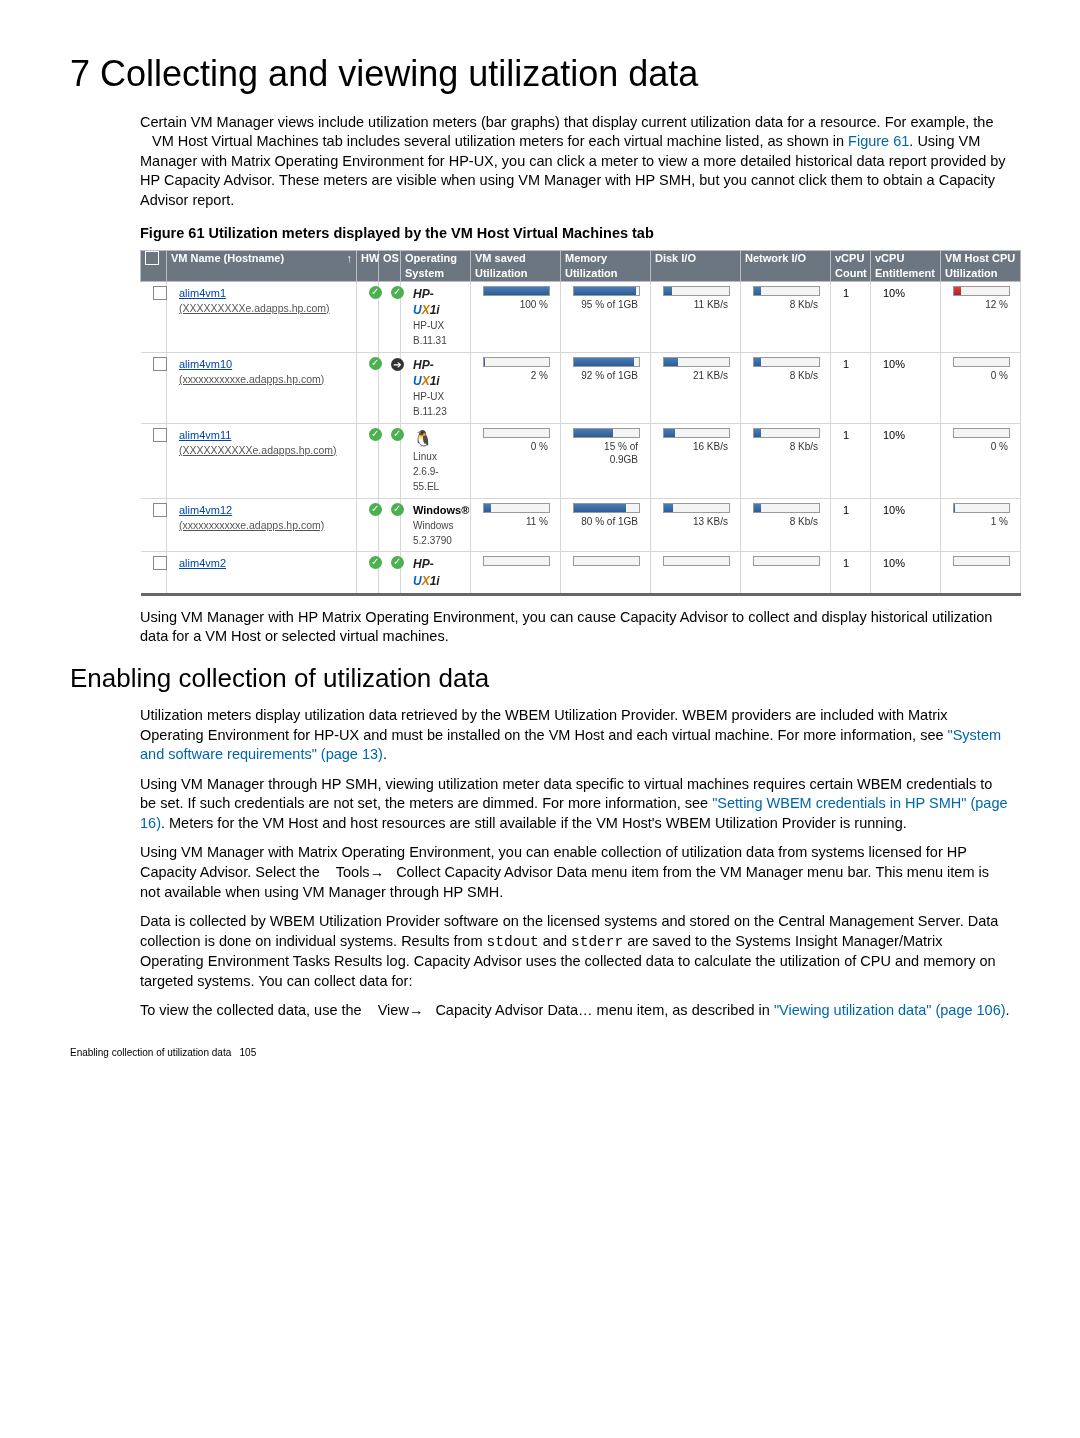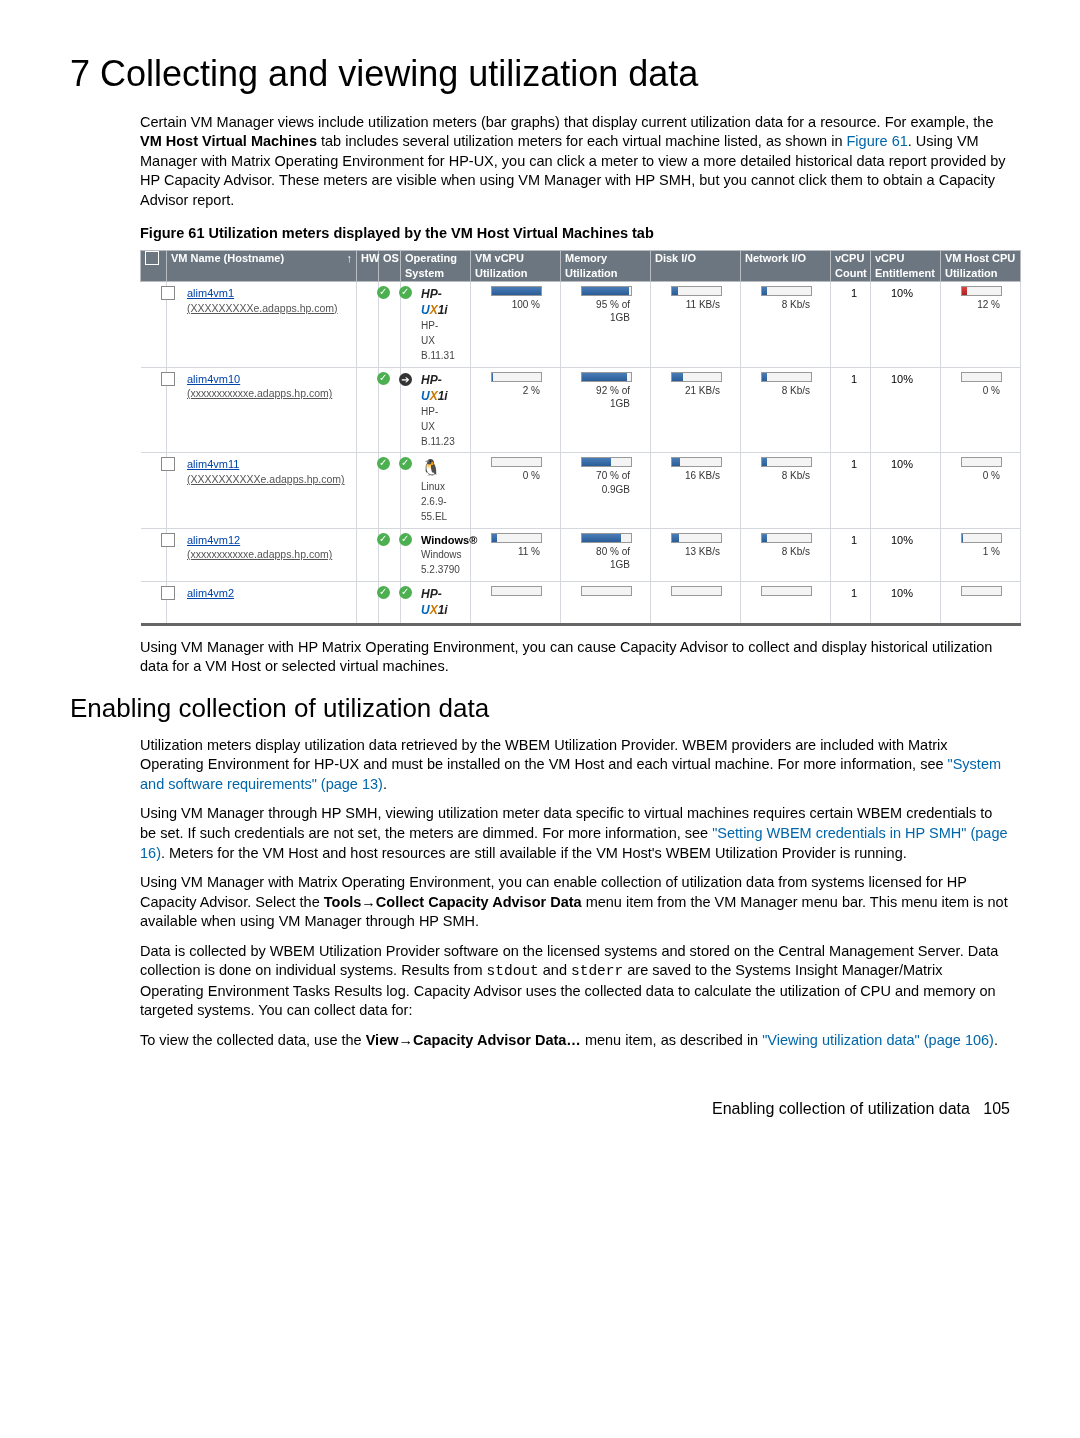--- a/index.html
+++ b/index.html
@@ -25,52 +25,51 @@
     font-size: 26px;
     margin: 14px 0 10px 0;
     font-stretch: condensed;
   }
   .indented {
     margin-left: 70px;
   }
   p {
     margin: 0 0 10px 0;
   }
-  .bold { font-weight: bold; }
+  .bold { font-weight: normal; margin-left: 12px; }
   .link { color: #0066aa; }
   .figcap { font-weight: bold; margin: 14px 0 6px 0; }
   .mono { font-family: "Courier New", monospace; }
   .italic { font-style: italic; }
   ul { margin: 4px 0 10px 18px; padding: 0; }
   li { margin: 2px 0; }
   .footer {
-    text-align: right;
-    font-size: 16px;
-    margin-top: 47px;
+    font-size: 10px;
+    margin-top: 25px;
   }
   
   table.vmtable {
     border-collapse: collapse;
     width: 100%;
     font-size: 11px;
     table-layout: fixed;
   }
   table.vmtable th {
     background: #6b7680;
     color: #fff;
     font-weight: bold;
     text-align: left;
     padding: 0 4px;
     border: 1px solid #b8bcc0;
     vertical-align: top;
   }
   table.vmtable td {
     border-right: 1px solid #d4d8dc;
     border-bottom: 1px solid #d4d8dc;
-    padding: 4px 20px;
+    padding: 4px 12px;
     vertical-align: top;
     background: #fff;
   }
   table.vmtable tr.lastrow td {
     border-bottom: 3px solid #666;
   }
   .vmname a { color: #0044aa; text-decoration: underline; }
   .sub { color: #555; font-size: 10.5px; text-decoration: underline;}
   .check {
     display:inline-block; width:13px; height:13px; border-radius:50%;
@@ -148,21 +147,21 @@
         <col class="c-ent">
         <col class="c-host">
     </colgroup>
     <thead>
       <tr>
         <th><span class="cbox hdr"></span></th>
         <th><span>VM Name (Hostname)</span> <span style="float:right">↑</span></th>
         <th>HW</th>
         <th>OS</th>
         <th>Operating System</th>
-        <th>VM vCPU Utilization</th>
+        <th>VM saved Utilization</th>
         <th>Memory Utilization</th>
         <th>Disk I/O</th>
         <th>Network I/O</th>
         <th>vCPU Count</th>
         <th>vCPU Entitlement</th>
         <th>VM Host CPU Utilization</th>
       </tr>
     </thead>
     <tbody id="table-body">
         <tr>
@@ -275,21 +274,21 @@
                 <div class="fill" style="width:0%"></div>
               </div>
               <span class="mlabel">0 %</span>
             </div>
           </td>
           <td>
             <div class="meter-wrap">
               <div class="meter">
                 <div class="fill" style="width:60%"></div>
               </div>
-              <span class="mlabel">70 % of 0.9GB</span>
+              <span class="mlabel">15 % of 0.9GB</span>
             </div>
           </td>
           <td>
             <div class="meter-wrap">
               <div class="meter">
                 <div class="fill" style="width:17%"></div>
               </div>
               <span class="mlabel">16 KB/s</span>
             </div>
           </td>

